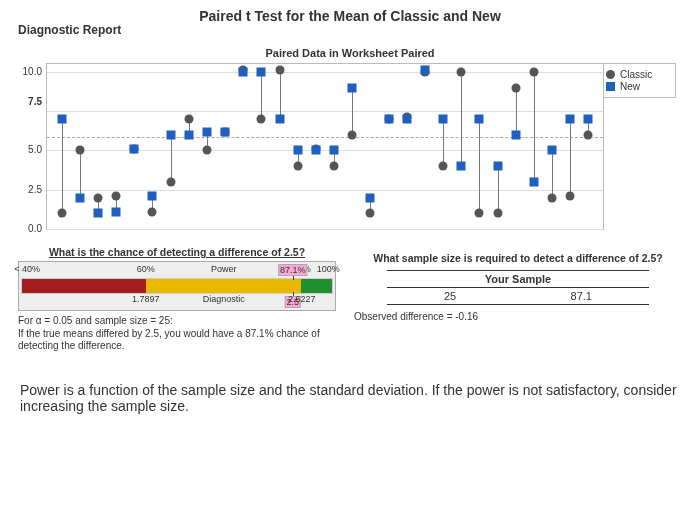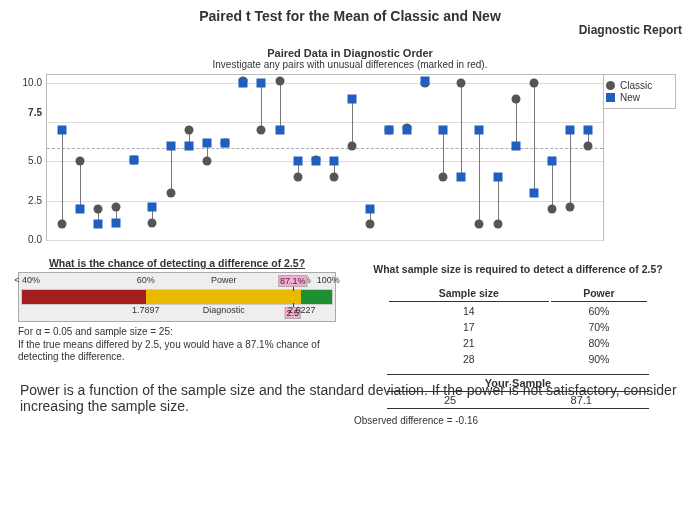--- a/index.html
+++ b/index.html
@@ -16,21 +16,21 @@
     position: relative;
     box-sizing: border-box;
     padding: 8px 18px 4px 18px;
   }
   .title-main {
     text-align: center;
     font-weight: bold;
     font-size: 14px;
   }
   .title-sub {
-    text-align: right;
+    text-align: left;
     font-weight: bold;
     font-size: 12px;
     margin-top: -1px;
   }
   .pairs-title {
     text-align: center;
     font-weight: bold;
     font-size: 11px;
     margin-top: 10px;
   }
@@ -161,22 +161,21 @@
   }
 </style>
 </head>
 <body>
 
 <div class="page">
 
   <div class="title-main">Paired t Test for the Mean of Classic and New</div>
   <div class="title-sub">Diagnostic Report</div>
 
-  <div class="pairs-title">Paired Data in Diagnostic Order</div>
-  <div class="pairs-sub">Investigate any pairs with unusual differences (marked in red).</div>
+  <div class="pairs-title">Paired Data in Worksheet Paired</div>
 
   <div class="pairs-wrap">
     <div class="legend">
       <div class="row">
         <span class="sw-circle"></span>
         <span>Classic</span>
       </div>
       <div class="row">
         <span class="sw-square"></span>
         <span>New</span>
@@ -317,46 +316,20 @@
       </div>
 
       <div class="power-note">
         <div>For α = 0.05 and sample size = 25:</div>
         <div>If the true means differed by 2.5, you would have a 87.1% chance of detecting the difference.</div>
       </div>
     </div>
 
     <div class="lower-right">
       <div class="ss-title">What sample size is required to detect a difference of 2.5?</div>
-      <table class="ss-table">
-        <thead>
-            <tr>
-          <th>Sample size</th>
-          <th>Power</th>
-        </tr>
-          </thead>
-        <tbody id="ss-body">
-            <tr>
-              <td>14</td>
-              <td>60%</td>
-            </tr>
-            <tr>
-              <td>17</td>
-              <td>70%</td>
-            </tr>
-            <tr>
-              <td>21</td>
-              <td>80%</td>
-            </tr>
-            <tr>
-              <td>28</td>
-              <td>90%</td>
-            </tr>
-          </tbody>
-      </table>
       <div style="width:80%; margin:0 auto;">
         <div class="ys-head">Your Sample</div>
         <div class="ys-row">
           <span>25</span>
           <span>87.1</span>
         </div>
       </div>
       <div class="obs-diff">Observed difference = -0.16</div>
     </div>
 

